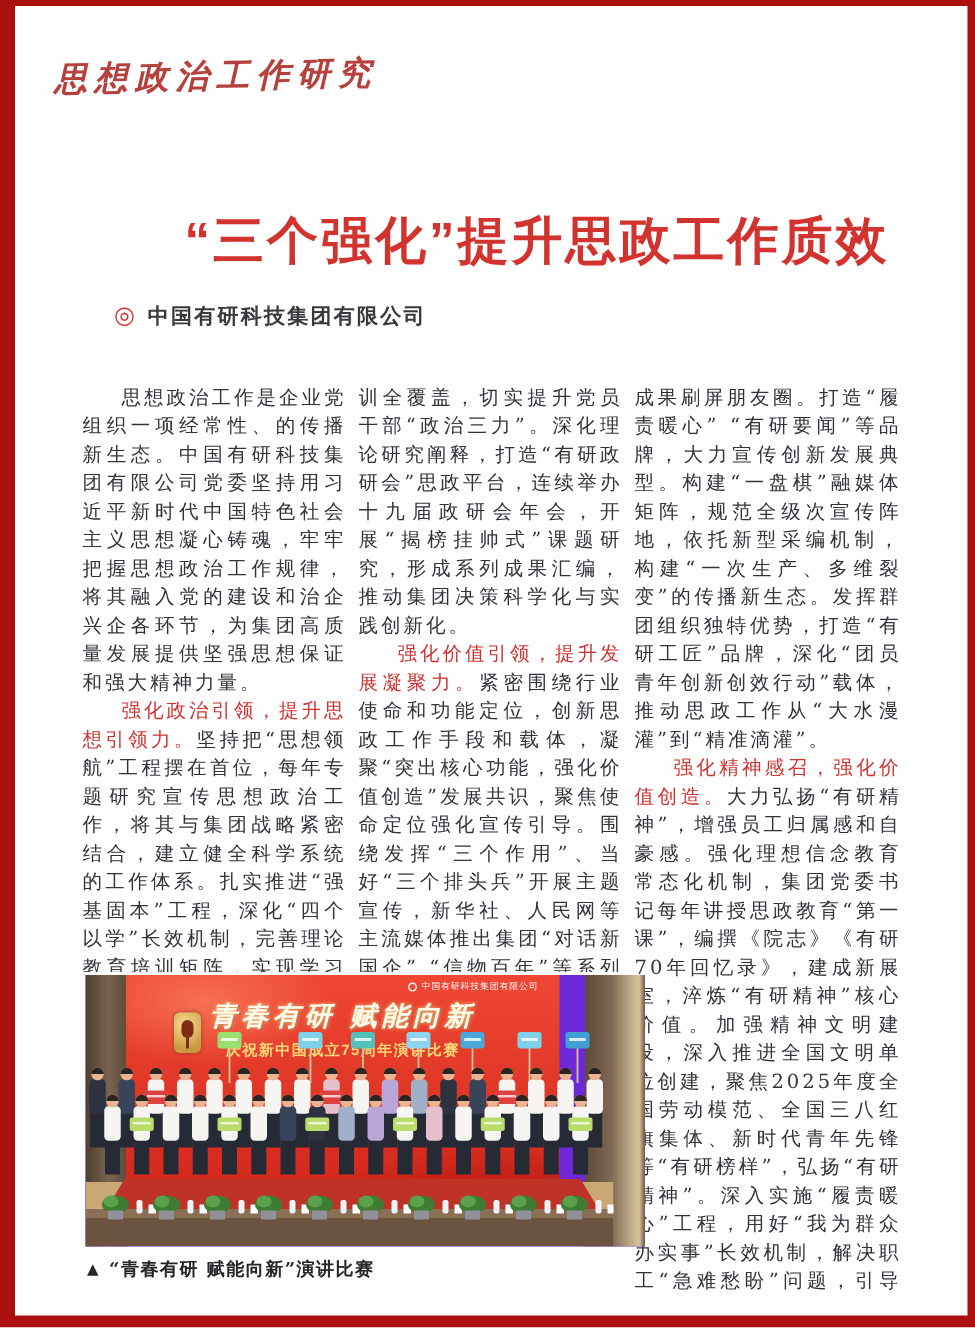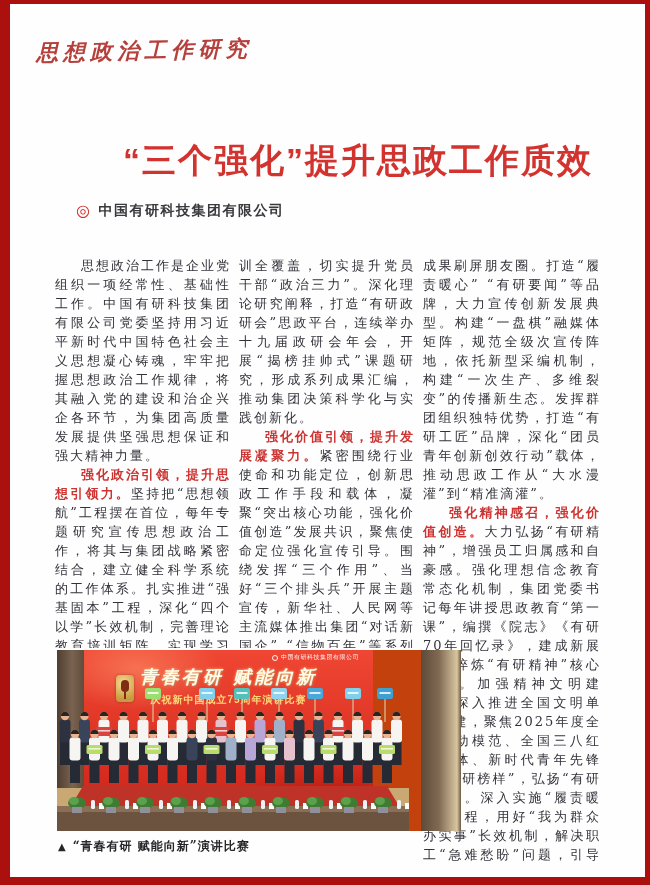--- a/index.html
+++ b/index.html
@@ -16,24 +16,24 @@
   .byline{position:absolute;left:76px;top:202px;font-size:14px;font-weight:bold;color:#3a3a3e;
           font-family:"Liberation Sans",sans-serif;letter-spacing:1.5px;display:flex;align-items:center;gap:7px;}
   .byline-icon{color:var(--title-red,#c43a35);font-size:16px;font-weight:normal;line-height:1;}
   .col{position:absolute;top:256px;width:176px;font-size:13px;line-height:19px;letter-spacing:2px;
        color:var(--body-text,#33323a);text-align:justify;overflow:hidden;}
   .col p{margin:0;word-break:break-all;}
   .col-1{left:55px;height:392px;}
   .col-2{left:239px;height:392px;}
   .col-3{left:423px;width:178px;height:608px;}
   .indent{text-indent:2em;}
-  .lead{color:var(--heading-red,#d2332f);font-weight:bold;margin-top:37px;}
+  .lead{color:var(--heading-red,#d2332f);font-weight:normal;margin-top:37px;}
   
-  .photo{position:absolute;left:57px;top:650px;width:404px;height:181px;margin:0;overflow:hidden;
-         background:#c2410c;}
+  .photo{position:absolute;left:57px;top:650px;width:373px;height:181px;margin:0;overflow:hidden;
+         background:#6d28d9;}
   .wall-left{position:absolute;left:0;top:0;width:28px;height:181px;
              background:linear-gradient(90deg,#4e3e30,#7a6350 55%,#5d4a39);}
   .wall-right{position:absolute;right:0;top:0;width:40px;height:181px;
               background:linear-gradient(90deg,#5d4a39,#816a54 45%,#d8c6a0 90%,#6b5744);}
   .screen{position:absolute;left:27px;top:0;width:289px;height:152px;
           background:
             radial-gradient(ellipse 120px 60px at 18% 12%,rgba(255,150,110,.55),rgba(255,150,110,0) 70%),
             radial-gradient(ellipse 180px 90px at 85% 115%,#a21508,rgba(162,21,8,0) 70%),
             linear-gradient(180deg,#ef4733,#d1261b);}
   .screen-logo{position:absolute;right:14px;top:3px;display:flex;align-items:center;gap:3px;
@@ -66,21 +66,21 @@
   <div class="masthead">思想政治工作研究</div>
 
   <h1 class="title">“三个强化”提升思政工作质效</h1>
 
   <div class="byline">
     <span class="byline-icon">◎</span>
     <span class="byline-text">中国有研科技集团有限公司</span>
   </div>
 
   <div class="col col-1">
-    <p class="para indent"><span>思想政治工作是企业党组织一项经常性、基础性工作。中国有研科技集团有限公司党委坚持用习近平新时代中国特色社会主义思想凝心铸魂，牢牢把握思想政治工作规律，将其融入党的建设和治企兴企各环节，为集团高质量发展提供坚强思想保证和强大精神力量。</span></p>
+    <p class="para indent"><span>思想政治工作是企业党组织一项经常性、的传播新生态。中国有研科技集团有限公司党委坚持用习近平新时代中国特色社会主义思想凝心铸魂，牢牢把握思想政治工作规律，将其融入党的建设和治企兴企各环节，为集团高质量发展提供坚强思想保证和强大精神力量。</span></p>
     <p class="para indent"><span class="lead">强化政治引领，提升思想引领力。</span><span>坚持把“思想领航”工程摆在首位，每年专题研究宣传思想政治工作，将其与集团战略紧密结合，建立健全科学系统的工作体系。扎实推进“强基固本”工程，深化“四个以学”长效机制，完善理论教育培训矩阵，实现学习培</span></p>
   </div>
 
   <div class="col col-2">
     <p class="para"><span>训全覆盖，切实提升党员干部“政治三力”。深化理论研究阐释，打造“有研政研会”思政平台，连续举办十九届政研会年会，开展“揭榜挂帅式”课题研究，形成系列成果汇编，推动集团决策科学化与实践创新化。</span></p>
     <p class="para indent"><span class="lead">强化价值引领，提升发展凝聚力。</span><span>紧密围绕行业使命和功能定位，创新思政工作手段和载体，凝聚“突出核心功能，强化价值创造”发展共识，聚焦使命定位强化宣传引导。围绕发挥“三个作用”、当好“三个排头兵”开展主题宣传，新华社、人民网等主流媒体推出集团“对话新国企” “信物百年”等系列专访，多项科技</span></p>
   </div>
 
   <div class="col col-3">
     <p class="para"><span>成果刷屏朋友圈。打造“履责暖心” “有研要闻”等品牌，大力宣传创新发展典型。构建“一盘棋”融媒体矩阵，规范全级次宣传阵地，依托新型采编机制，构建“一次生产、多维裂变”的传播新生态。发挥群团组织独特优势，打造“有研工匠”品牌，深化“团员青年创新创效行动”载体，推动思政工作从“大水漫灌”到“精准滴灌”。</span></p>

